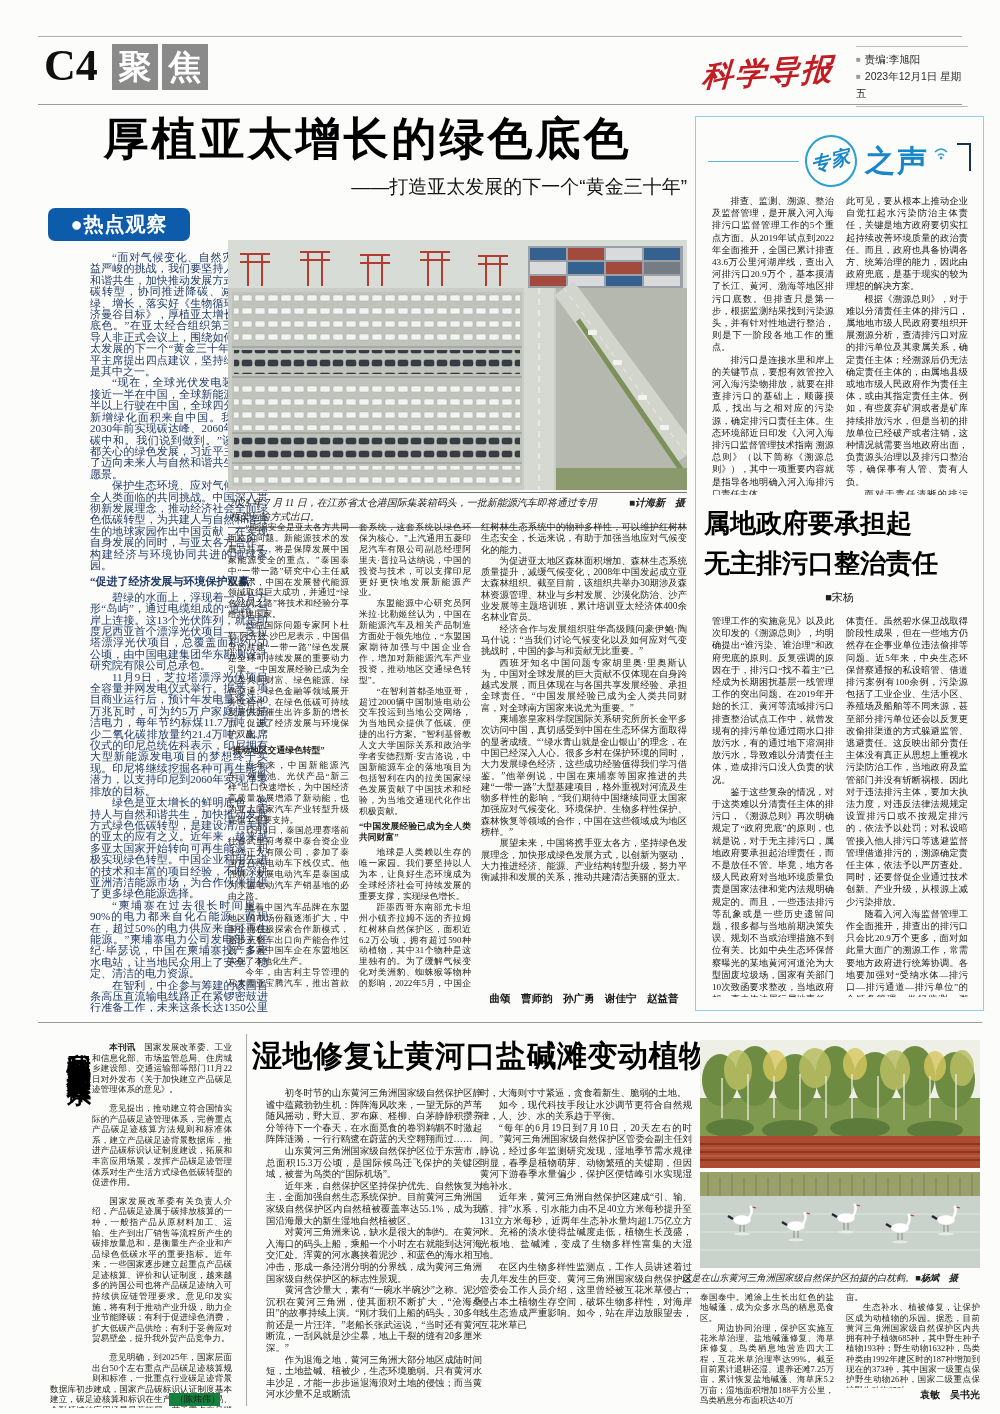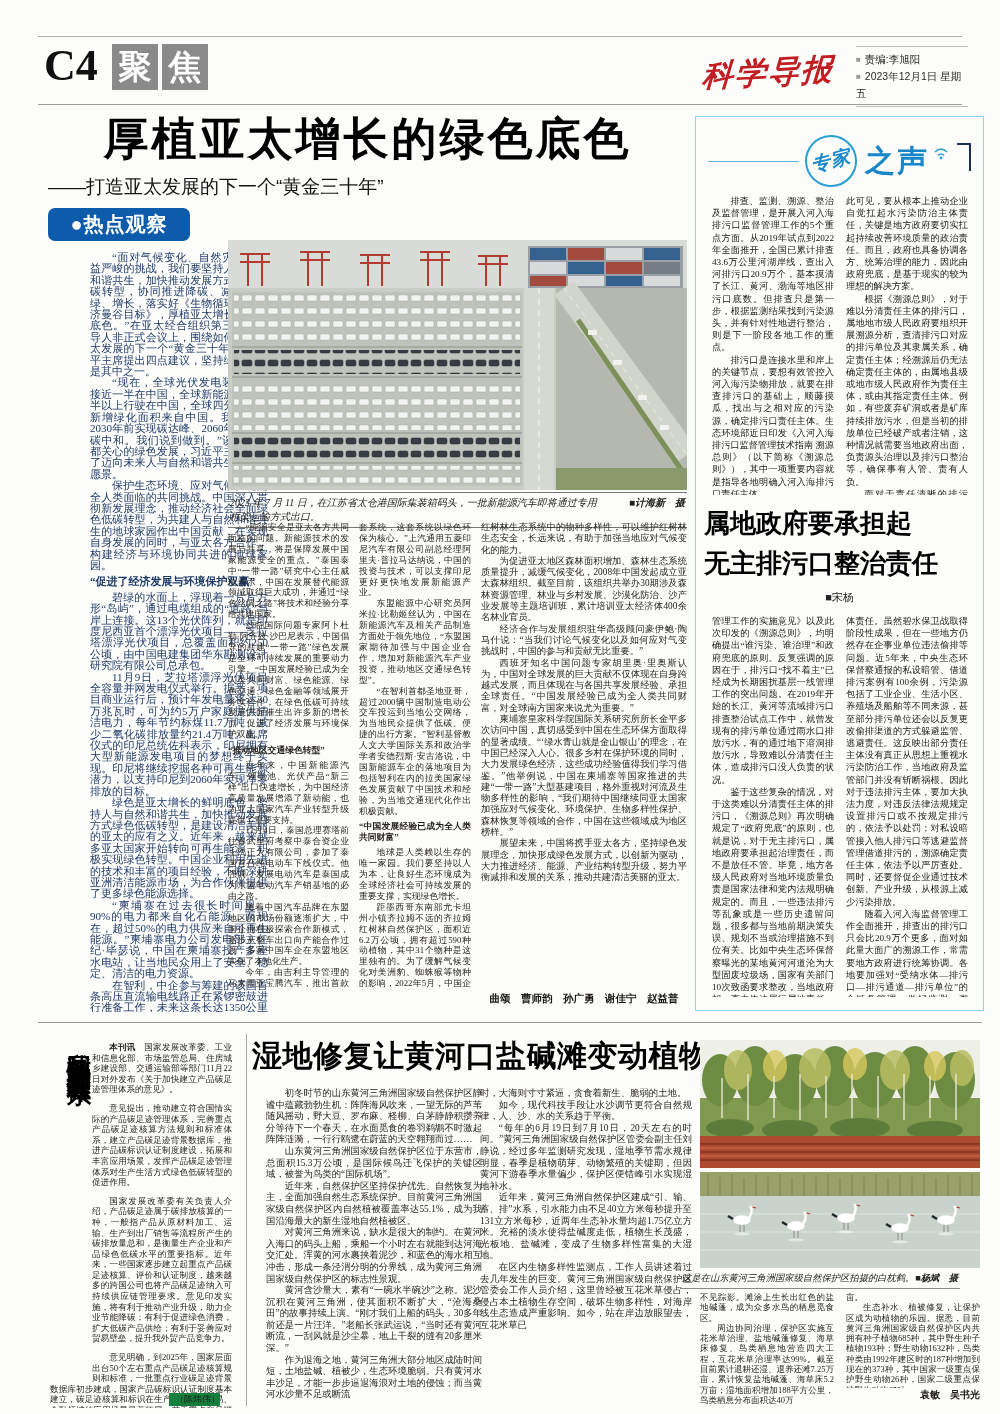--- a/index.html
+++ b/index.html
@@ -12,21 +12,21 @@
   .secbox{width:46px;height:46px;background:#8a8a8a;color:#fff;font-family:"Liberation Sans",sans-serif;
           font-weight:bold;font-size:33px;line-height:46px;text-align:center;display:inline-block;margin-right:4px;}
   .masthead{color:#c21d22;font-weight:bold;font-style:italic;font-size:31px;letter-spacing:2px;
             transform:rotate(-3deg) skewX(-6deg);font-family:"DejaVu Serif",serif;}
   .editorblock{border-top:1px solid #bdbdb9;border-bottom:1px solid #bdbdb9;padding:4px 0 4px 0;
                font-size:10.5px;line-height:17px;color:#2a2a2a;font-family:"Liberation Sans",sans-serif;}
   .sq{color:#9a9a96;font-size:8px;margin-right:4px;vertical-align:1px;}
   
   .headline{font-family:"Liberation Sans",sans-serif;font-weight:800;font-size:45px;letter-spacing:3px;
             text-align:center;color:#000;line-height:1.1;}
-  .subtitle{font-family:"Liberation Sans",sans-serif;font-size:19px;text-align:left;color:#141414;}
+  .subtitle{font-family:"Liberation Sans",sans-serif;font-size:19px;text-align:right;color:#141414;}
   .badge{background:#0d5cab;color:#fff;border-radius:7px;font-family:"Liberation Sans",sans-serif;
          font-weight:bold;font-size:20px;text-align:center;letter-spacing:1px;}
   
   .body{text-align:justify;overflow:hidden;}
   .body p{margin:0;text-indent:2em;}
   .cont > p:first-child{text-indent:0;}
   .subhead{font-weight:bold;margin:5px 0 4px 0;text-indent:0;}
   .bluecol{color:#1d3968;font-size:11px;line-height:11.4px;margin-left:42px;}
   .bluecol .subhead{color:#1d3968;}
   .colsmall{font-size:8.8px;line-height:10.9px;color:#26231f;}
@@ -436,21 +436,21 @@
       </g>
     </svg>
   </div>
   <div class="abs caption2" style="left:680px;top:1272px;width:276px;align-items:center;">
     <span>这是在山东黄河三角洲国家级自然保护区拍摄的白枕鹤。</span>
     <span style="white-space:nowrap;font-weight:bold;">■杨斌　摄</span>
   </div>
 
   <div class="abs body wetcolsm" style="left:700px;top:1292px;width:134px;height:112px;">
     <div class="cont">
-        <p>不见踪影。滩涂上生长出红色的盐地碱蓬，成为众多水鸟的栖息觅食区。</p>
+        <p>泰国泰中。滩涂上生长出红色的盐地碱蓬，成为众多水鸟的栖息觅食区。</p>
         <p>周边协同治理，保护区实施互花米草治理、盐地碱蓬修复、海草床修复、鸟类栖息地营造四大工程，互花米草治理率达99%。截至目前累计退耕还湿、退养还滩7.25万亩，累计恢复盐地碱蓬、海草床5.2万亩；湿地面积增加188平方公里，鸟类栖息分布面积达40万</p>
       </div>
   </div>
   <div class="abs body wetcolsm" style="left:846px;top:1292px;width:134px;height:112px;">
     <div class="cont">
         <p>亩。</p>
         <p>生态补水、植被修复，让保护区成为动植物的乐园。据悉，目前黄河三角洲国家级自然保护区内共拥有种子植物685种，其中野生种子植物193种；野生动物1632种，鸟类种类由1992年建区时的187种增加到现在的373种，其中国家一级重点保护野生动物26种，国家二级重点保护野生动物65种。</p>
       </div>
   </div>
   <div class="abs wet-authors" style="left:846px;top:1388px;width:134px;">袁敏　吴书光</div>

